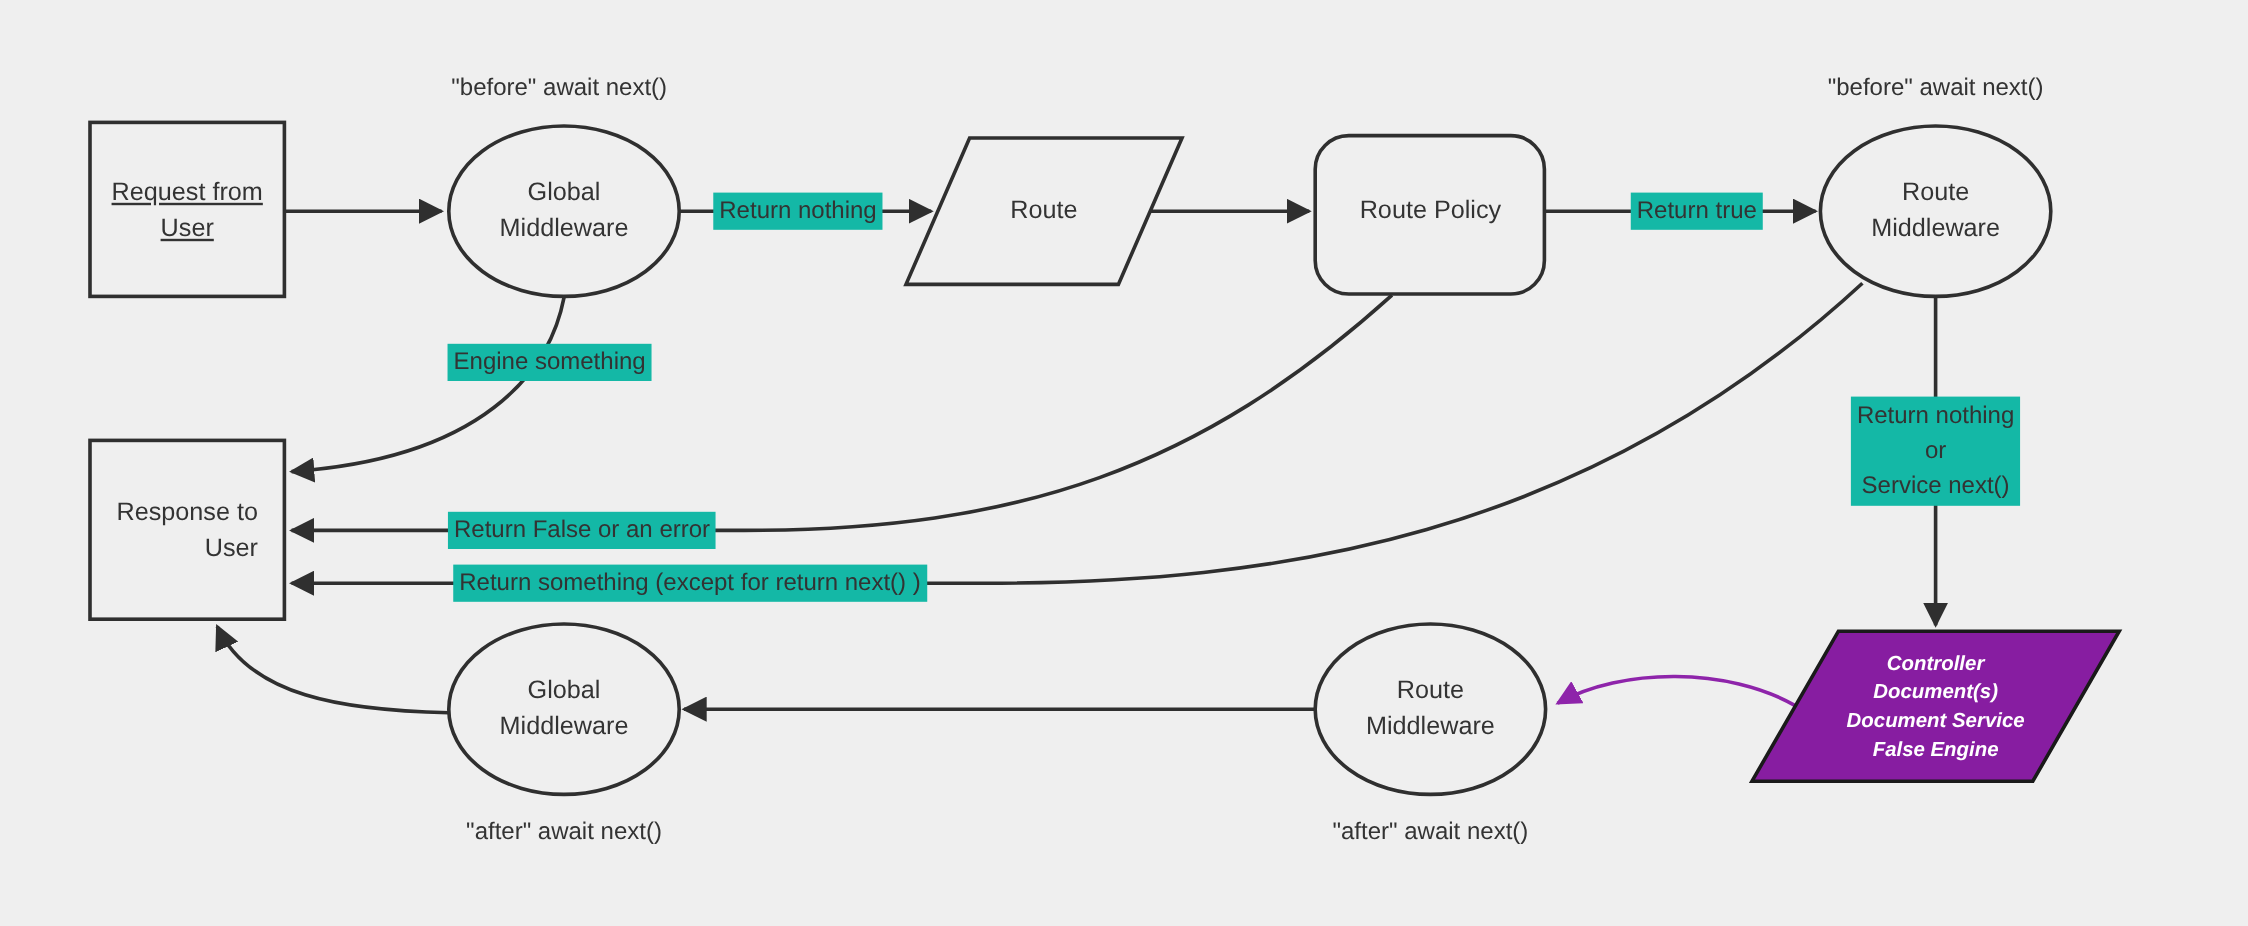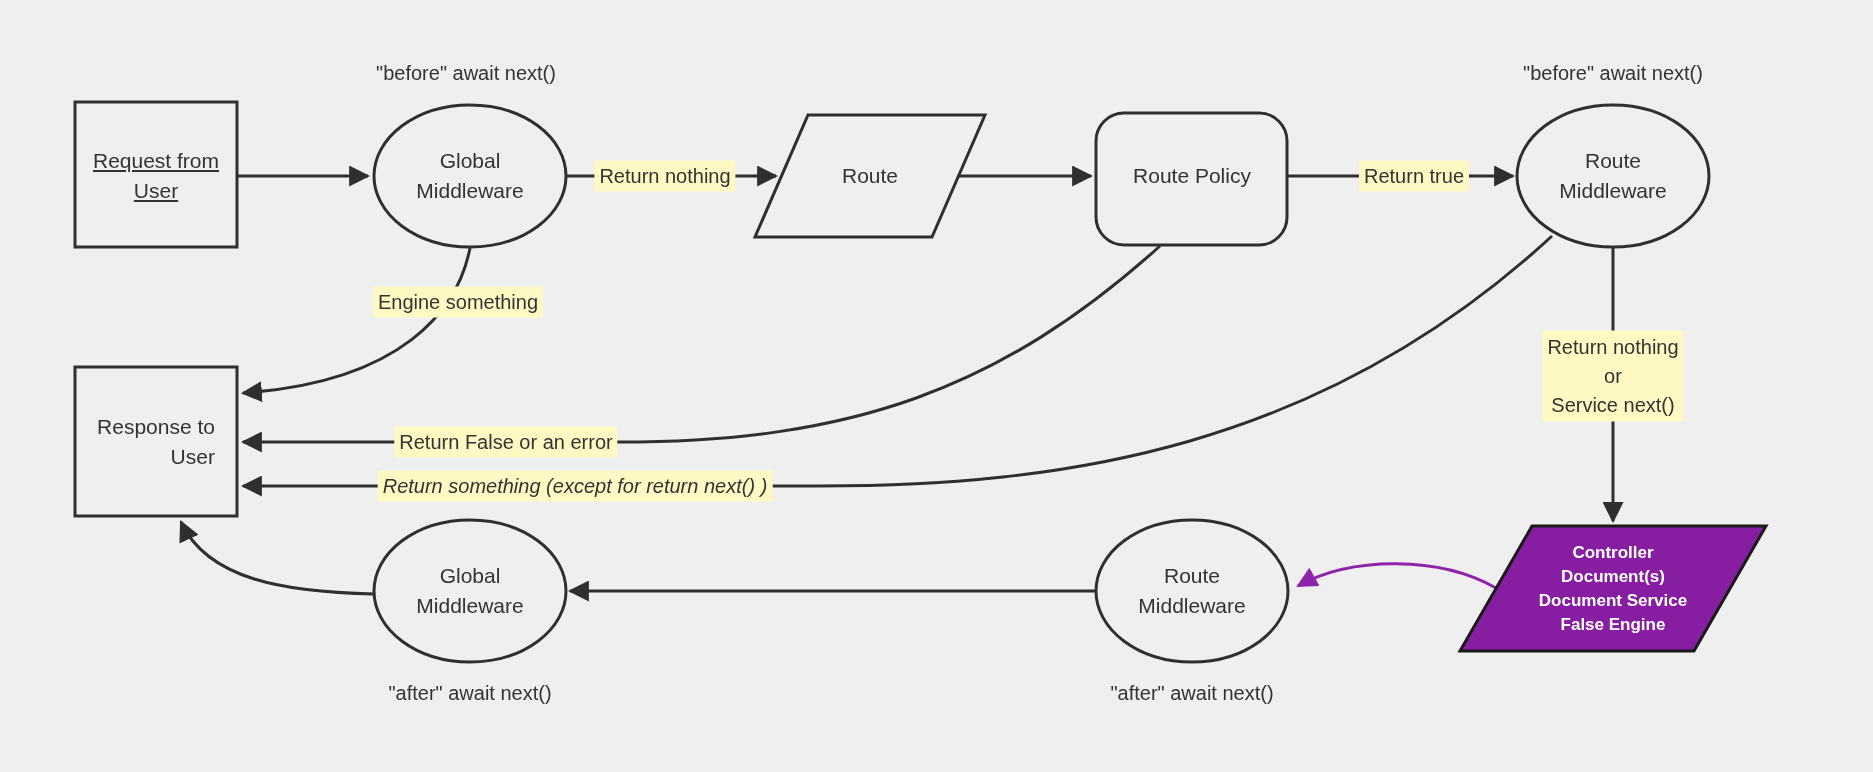--- a/index.html
+++ b/index.html
@@ -20,38 +20,39 @@
   .edge-purple{fill:none;stroke-width:3;}
   .label{
     position:absolute;
     transform:translate(-50%,-50%);
     font-size:20px;
     color:#333333;
     white-space:nowrap;
     text-align:center;
   }
   .edge-label{
-    background:#fef9c3;
+    background:#14b8a6;
     padding:2px 5px;
     line-height:27px;
   }
   .node-text{
     position:absolute;
     transform:translate(-50%,-50%);
     font-size:21px;
     color:#333333;
     text-align:center;
     line-height:30px;
     white-space:nowrap;
   }
   .controller-text{
     font-size:17px;
     font-weight:bold;
     color:#ffffff;
     line-height:24px;
+    font-style:italic;
   }
   .annotation{line-height:26px;}
 </style>
 </head>
 <body>
 
 <div id="canvas">
 
   <svg id="diagram-svg" width="1873" height="772" viewBox="0 0 1873 772">
     <defs>
@@ -128,22 +129,22 @@
   </div>
 
   <div class="label annotation" style="left:466px;top:73px;">"before" await next()</div>
   <div class="label annotation" style="left:1613px;top:73px;">"before" await next()</div>
   <div class="label annotation" style="left:470px;top:693px;">"after" await next()</div>
   <div class="label annotation" style="left:1192px;top:693px;">"after" await next()</div>
 
   <div class="label edge-label" style="left:665px;top:176px;">Return nothing</div>
   <div class="label edge-label" style="left:1396px;top:176px;margin-left:18px;">Return true</div>
   <div class="label edge-label" style="left:458px;top:302px;">Engine something</div>
-  <div class="label edge-label" style="left:506px;top:442px;">Return False or an error</div>
-  <div class="label edge-label" style="left:575px;top:486px;font-style:italic;">Return something (except for return next() )</div>
+  <div class="label edge-label" style="left:485px;top:442px;">Return False or an error</div>
+  <div class="label edge-label" style="left:575px;top:486px;">Return something (except for return next() )</div>
 
   <div class="label edge-label" style="left:1613px;top:376px;line-height:29px;">
     <div>Return nothing</div>
     <div>or</div>
     <div>Service next()</div>
   </div>
 
 </div>
 
 </body></html>

